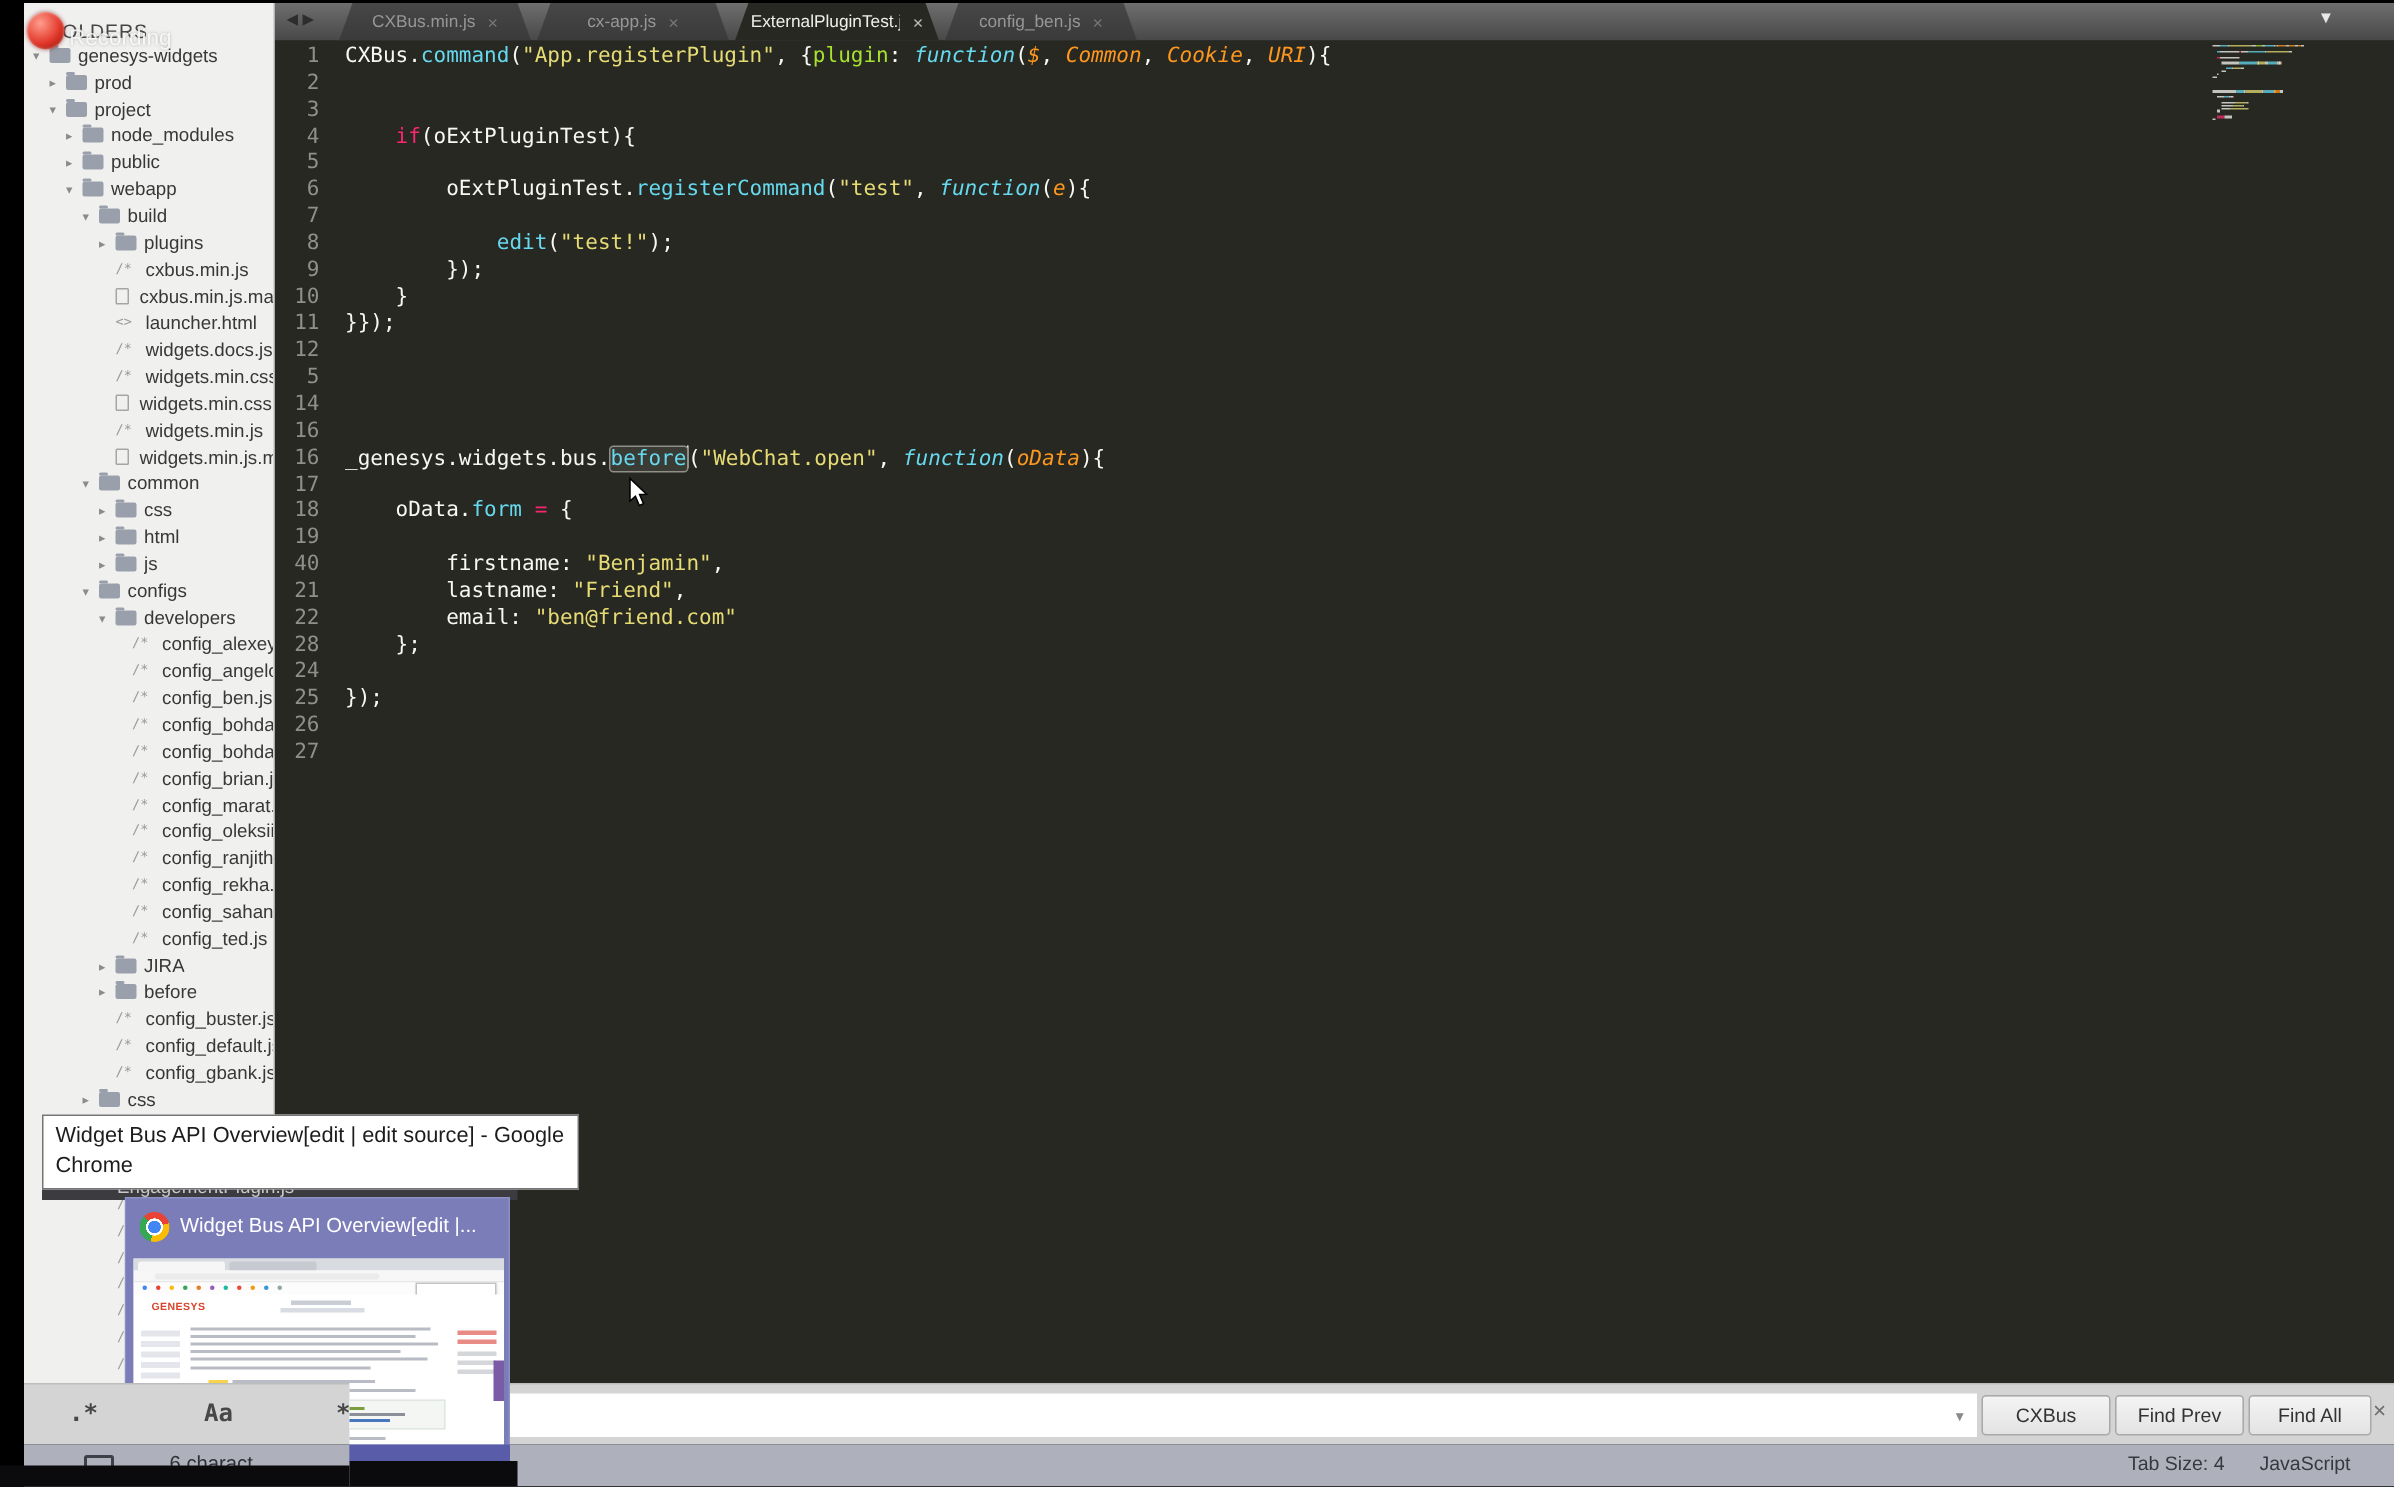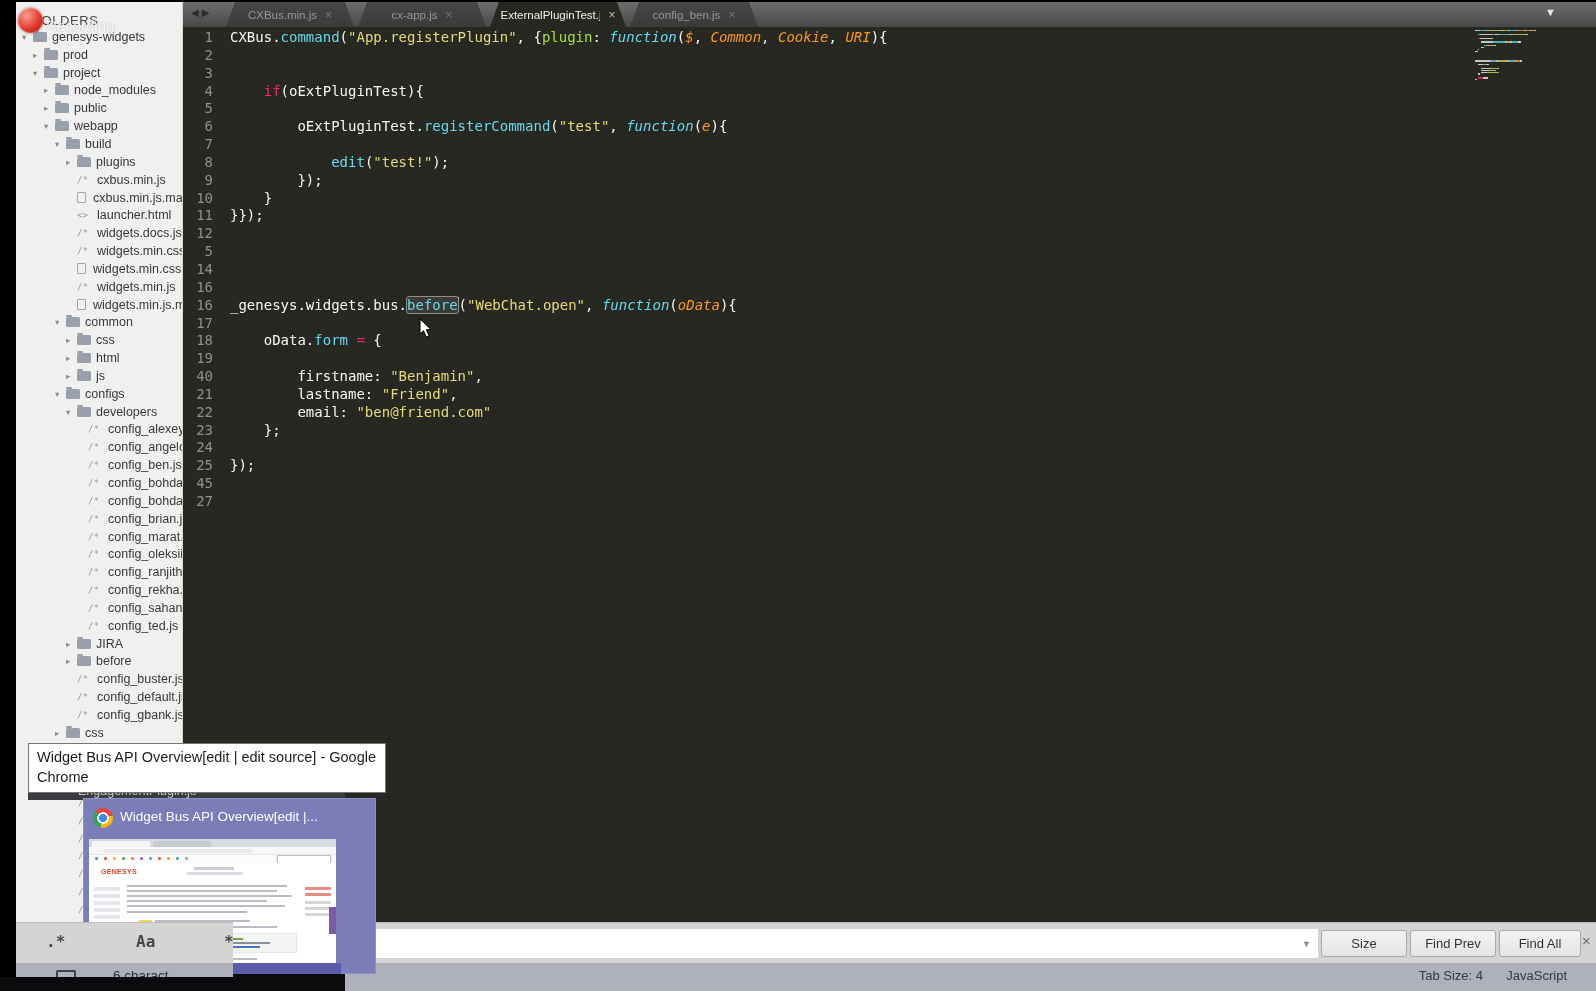--- a/index.html
+++ b/index.html
@@ -91,21 +91,21 @@
   .status-tabsize { position:absolute; right:113px; top:5px; font-size:13px; color:#383840; }
   .status-syntax  { position:absolute; right:29px;  top:5px; font-size:13px; color:#383840; }
 
   
   .ghost-row { position:absolute; left:28px; top:783px; width:317px; height:17px; background:#3b3b40;
                color:#c9c9c9; font-size:12.5px; line-height:17px; padding-left:50px;
                overflow:hidden; white-space:nowrap; z-index:15; }
   .tooltip { position:absolute; left:28px; top:743px; width:358px; background:#fff;
              border:1px solid #757575; padding:3px 8px 5px; font-size:14.5px; line-height:20px;
              color:#1c1c1c; z-index:25; }
-  .preview { position:absolute; left:83px; top:798px; width:293px; height:176px; background:#7a7db7;
+  .preview { position:absolute; left:83px; top:798px; width:257px; height:176px; background:#7a7db7;
              border:1px solid #8e91c5; z-index:20;
              clip-path:polygon(0 0, 100% 0, 100% 100%, 150px 100%, 150px 124px, 0 124px); }
   .pv-head { position:absolute; left:0; top:0; right:0; height:38px; }
   .pv-icon { position:absolute; left:9px; top:9px; width:20px; height:20px; border-radius:50%;
              background:radial-gradient(circle at center, #4285f4 0 29%, #fff 30% 40%, transparent 41%),
                         conic-gradient(from -45deg, #ea4335 0 120deg, #fbbc05 120deg 240deg, #34a853 240deg 360deg); }
   .pv-title { position:absolute; left:36px; top:10px; right:6px; color:#fff; font-size:13.5px;
               white-space:nowrap; overflow:hidden; }
   .pv-thumb { position:absolute; left:5px; top:40px; width:247px; height:124px; background:#fff; overflow:hidden; }
   .pv-bottom { position:absolute; left:0; top:164px; width:257px; height:12px; background:#595da9; }
@@ -415,24 +415,24 @@
         <div class="lnum">5</div>
         <div class="lnum">14</div>
         <div class="lnum">16</div>
         <div class="lnum">16</div>
         <div class="lnum">17</div>
         <div class="lnum">18</div>
         <div class="lnum">19</div>
         <div class="lnum">40</div>
         <div class="lnum">21</div>
         <div class="lnum">22</div>
-        <div class="lnum">23</div>
+        <div class="lnum">28</div>
         <div class="lnum">24</div>
         <div class="lnum">25</div>
-        <div class="lnum">45</div>
+        <div class="lnum">26</div>
         <div class="lnum">27</div>
       </div>
     <div class="code">
         <div class="cline"><span class="p">CXBus.</span><span class="fn">command</span><span class="p">(</span><span class="str">"App.registerPlugin"</span><span class="p">, {</span><span class="grn">plugin</span><span class="p">: </span><span class="kwi">function</span><span class="p">(</span><span class="arg">$</span><span class="p">, </span><span class="arg">Common</span><span class="p">, </span><span class="arg">Cookie</span><span class="p">, </span><span class="arg">URI</span><span class="p">){</span></div>
         <div class="cline"></div>
         <div class="cline"></div>
         <div class="cline"><span class="p">    </span><span class="kw">if</span><span class="p">(oExtPluginTest){</span></div>
         <div class="cline"></div>
         <div class="cline"><span class="p">        oExtPluginTest.</span><span class="fn">registerCommand</span><span class="p">(</span><span class="str">"test"</span><span class="p">, </span><span class="kwi">function</span><span class="p">(</span><span class="arg">e</span><span class="p">){</span></div>
         <div class="cline"></div>
@@ -490,21 +490,21 @@
     <div id="find-toggles">
         <span class="ftoggle" style="left: 30px;">.*</span>
         <span class="ftoggle" style="left: 120px;">Aa</span>
         <span class="ftoggle" style="left: 208px;">*</span>
       </div>
     <div class="find-field">
       <input value="" style="">
       <span class="field-drop">▼</span>
     </div>
     <div id="find-buttons">
-        <div class="fbtn" style="left: 1305px; width: 86px;">Size</div>
+        <div class="fbtn" style="left: 1305px; width: 86px;">CXBus</div>
         <div class="fbtn" style="left: 1394px; width: 86px;">Find Prev</div>
         <div class="fbtn" style="left: 1483px; width: 82px;">Find All</div>
       </div>
     <span class="find-close">×</span>
   </div>
 
   <div class="statusbar">
     <span class="status-icon"></span>
     <span class="status-sel">6 charact</span>
     <span class="status-tabsize">Tab Size: 4</span>

